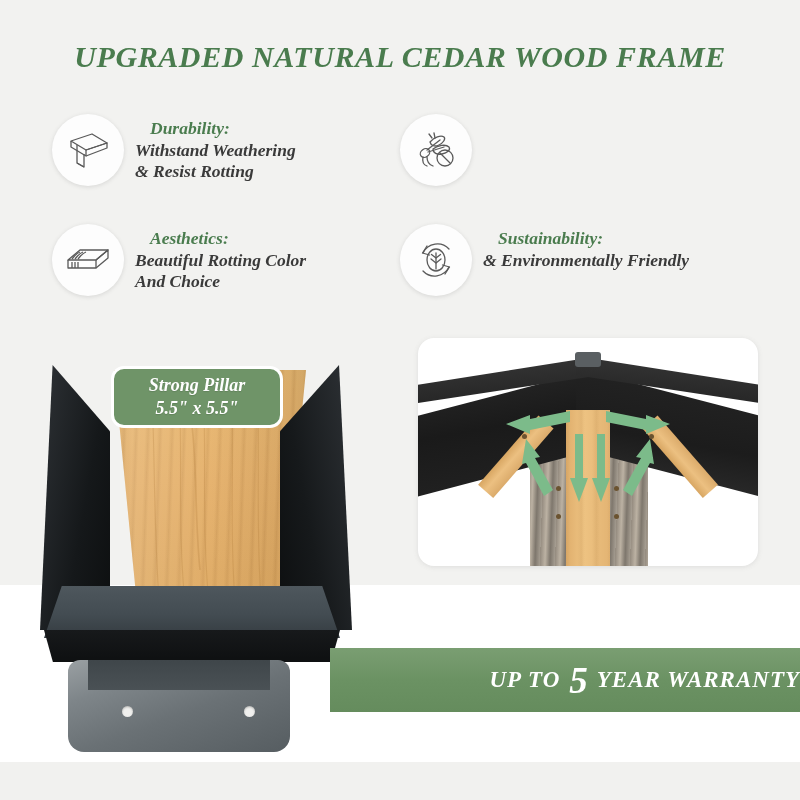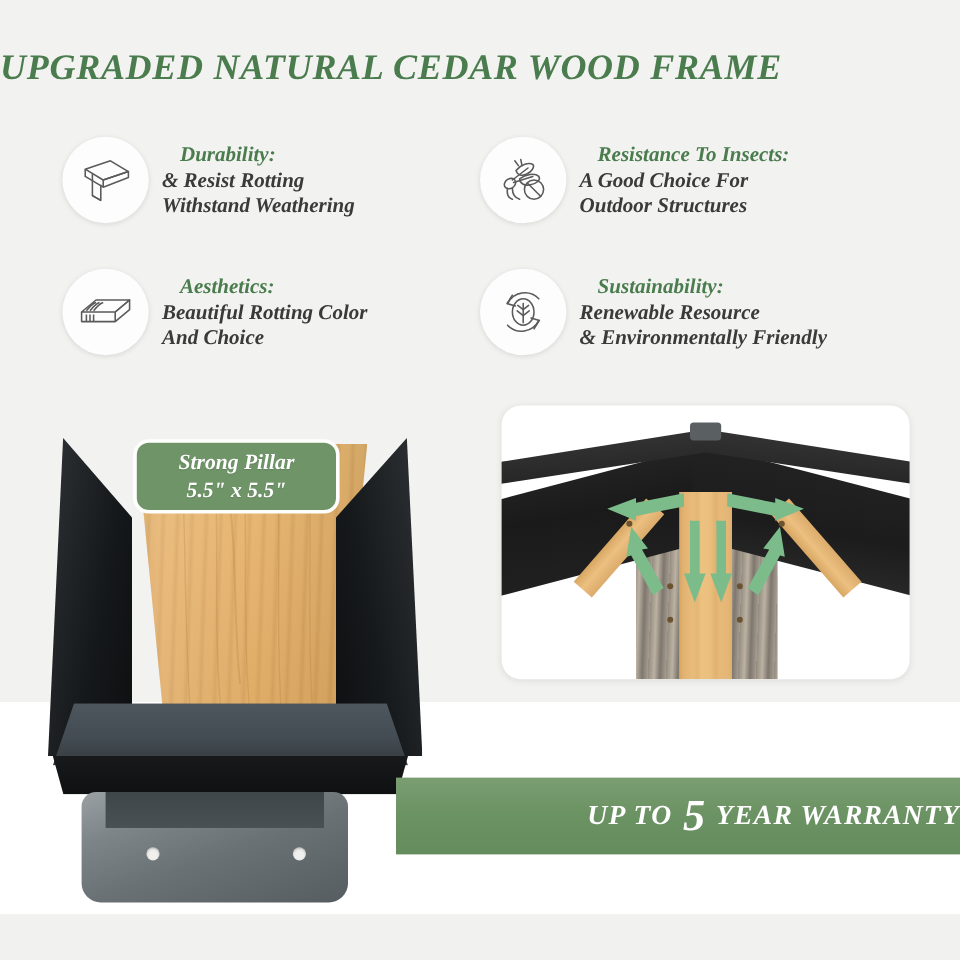--- a/index.html
+++ b/index.html
@@ -33,20 +33,21 @@
     left: 0; top: 762px;
     width: 800px; height: 38px;
     background: #f1f1ef;
   }
 
   
   .title {
     position: absolute;
     left: 0; top: 40px;
     width: 800px;
+    text-align: center;
     font-style: italic;
     font-weight: bold;
     font-size: 30px;
     letter-spacing: 0.6px;
     color: #4a7c4e;
     white-space: nowrap;
   }
 
   
   .features {
@@ -342,46 +343,41 @@
         <svg width="46" height="40" viewBox="0 0 46 40" fill="none" stroke="#5a5a5a" stroke-width="1.3" stroke-linejoin="round">
           <path d="M6 11 L27 4 L42 13 L21 20 Z"></path>
           <path d="M6 11 L6 17 L21 26 L21 20"></path>
           <path d="M21 20 L42 13 L42 18 L21 26"></path>
           <path d="M12 15 L12 33 L19 37 L19 24"></path>
           <path d="M12 33 L19 37"></path>
         </svg>
       </span>
       <div class="f-text">
         <div class="f-head">Durability:</div>
+        <div class="f-body">Withstand Weathering</div>
         <div class="f-body">&amp; Resist Rotting</div>
-        <div class="f-body">Withstand Weathering</div>
       </div>
     </div>
 
     <div class="feature">
       <span class="icon-circle">
         <svg width="44" height="42" viewBox="0 0 44 42" fill="none" stroke="#5a5a5a" stroke-width="1.3" stroke-linecap="round" stroke-linejoin="round">
           <ellipse cx="11" cy="24" rx="5" ry="4" transform="rotate(-35 11 24)"></ellipse>
           <path d="M13 21 L26 11"></path>
           <path d="M14 23 L30 18"></path>
           <path d="M16 13 C20 8 27 6 30 8 C32 10 29 14 25 16 C21 18 17 17 16 13 Z"></path>
           <path d="M19 20 C24 16 32 15 35 18 C37 21 33 24 28 25 C23 26 19 24 19 20 Z"></path>
           <path d="M18 9 L15 5"></path>
           <path d="M21 9 L20 4"></path>
           <path d="M9 28 C8 33 10 36 13 37"></path>
           <path d="M13 28 C13 33 16 36 19 37"></path>
           <circle cx="31" cy="29" r="8"></circle>
           <path d="M25.5 23.5 L36.5 34.5"></path>
         </svg>
       </span>
-      <div class="f-text">
-        <div class="f-head">Resistance To Insects:</div>
-        <div class="f-body">A Good Choice For</div>
-        <div class="f-body">Outdoor Structures</div>
-      </div>
     </div>
 
     <div class="feature">
       <span class="icon-circle">
         <svg width="48" height="36" viewBox="0 0 48 36" fill="none" stroke="#5a5a5a" stroke-width="1.3" stroke-linejoin="round">
           <path d="M4 18 L16 8 L44 8 L32 18 Z"></path>
           <path d="M4 18 L4 26 L32 26 L32 18"></path>
           <path d="M32 18 L44 8 L44 16 L32 26"></path>
           <path d="M8 17 C11 13 13 11 16 10"></path>
           <path d="M11 17 C14 13 16 11 19 10"></path>
@@ -404,21 +400,20 @@
           <path d="M36 30 A16 16 0 0 1 10 34"></path>
           <path d="M32 37 L36.5 30 L29.5 28"></path>
           <ellipse cx="23" cy="23" rx="9" ry="11"></ellipse>
           <path d="M23 32 L23 16"></path>
           <path d="M23 21 L18.5 17.5 M23 21 L27.5 17.5"></path>
           <path d="M23 26 L18 22 M23 26 L28 22"></path>
         </svg>
       </span>
       <div class="f-text">
         <div class="f-head">Sustainability:</div>
-        <div class="f-body">Renewable Resource</div>
         <div class="f-body">&amp; Environmentally Friendly</div>
       </div>
     </div>
 
   </div>
 
   <div class="pillar-photo">
     <div class="pillar-stage">
       <div class="post-wood"></div>
       <svg class="post-grain" viewBox="0 0 240 245" preserveAspectRatio="none">

